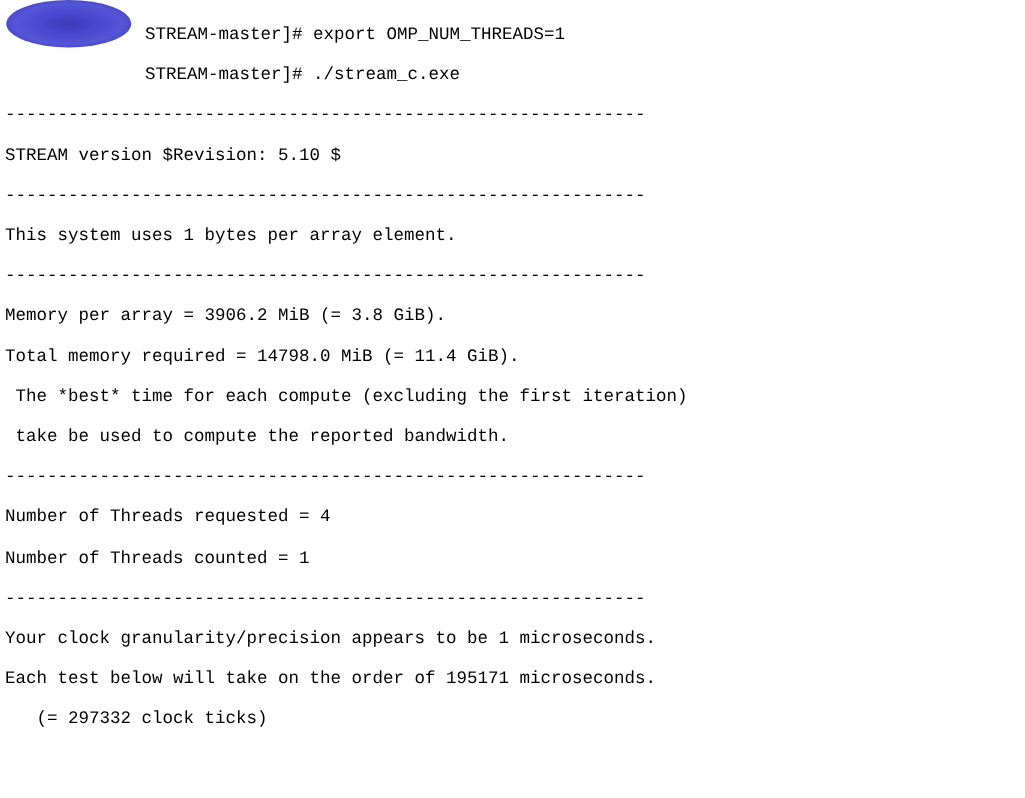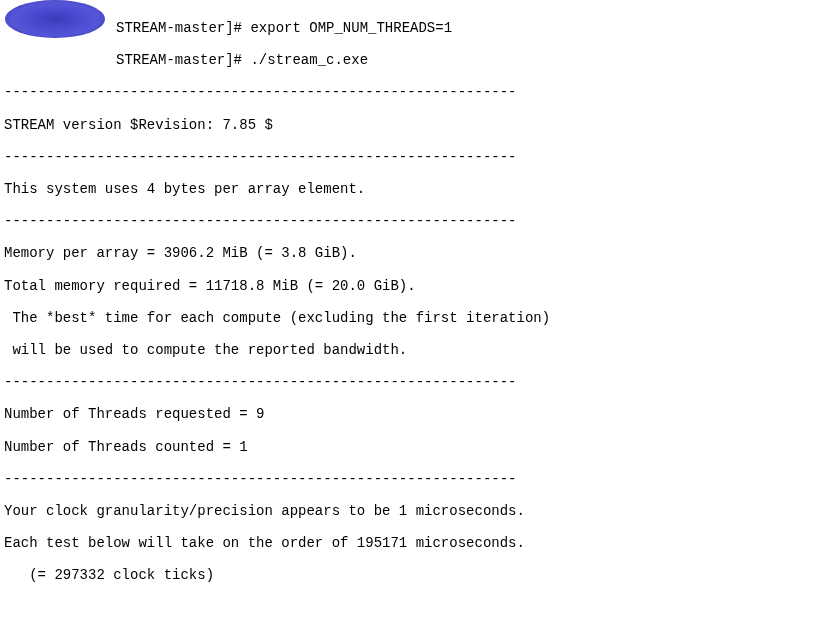--- a/index.html
+++ b/index.html
@@ -33,30 +33,30 @@
   </style>
 </head>
 <body>
 
 <div class="redacted-circle"></div>
 
 <div class="terminal">
 <div class="prompt-line">STREAM-master]# export OMP_NUM_THREADS=1</div>
 <div class="prompt-line">STREAM-master]# ./stream_c.exe</div>
 <div>-------------------------------------------------------------</div>
-<div>STREAM version $Revision: 7.85 $</div>
+<div>STREAM version $Revision: 5.10 $</div>
 <div>-------------------------------------------------------------</div>
-<div>This system uses 4 bytes per array element.</div>
+<div>This system uses 1 bytes per array element.</div>
 <div>-------------------------------------------------------------</div>
 <div>Memory per array = 3906.2 MiB (= 3.8 GiB).</div>
-<div>Total memory required = 11718.8 MiB (= 20.0 GiB).</div>
+<div>Total memory required = 14798.0 MiB (= 11.4 GiB).</div>
 <div> The *best* time for each compute (excluding the first iteration)</div>
-<div> will be used to compute the reported bandwidth.</div>
+<div> take be used to compute the reported bandwidth.</div>
 <div>-------------------------------------------------------------</div>
-<div>Number of Threads requested = 9</div>
+<div>Number of Threads requested = 4</div>
 <div>Number of Threads counted = 1</div>
 <div>-------------------------------------------------------------</div>
 <div>Your clock granularity/precision appears to be 1 microseconds.</div>
 <div>Each test below will take on the order of 195171 microseconds.</div>
 <div>   (= 297332 clock ticks)</div>
 
 
 
 
 

